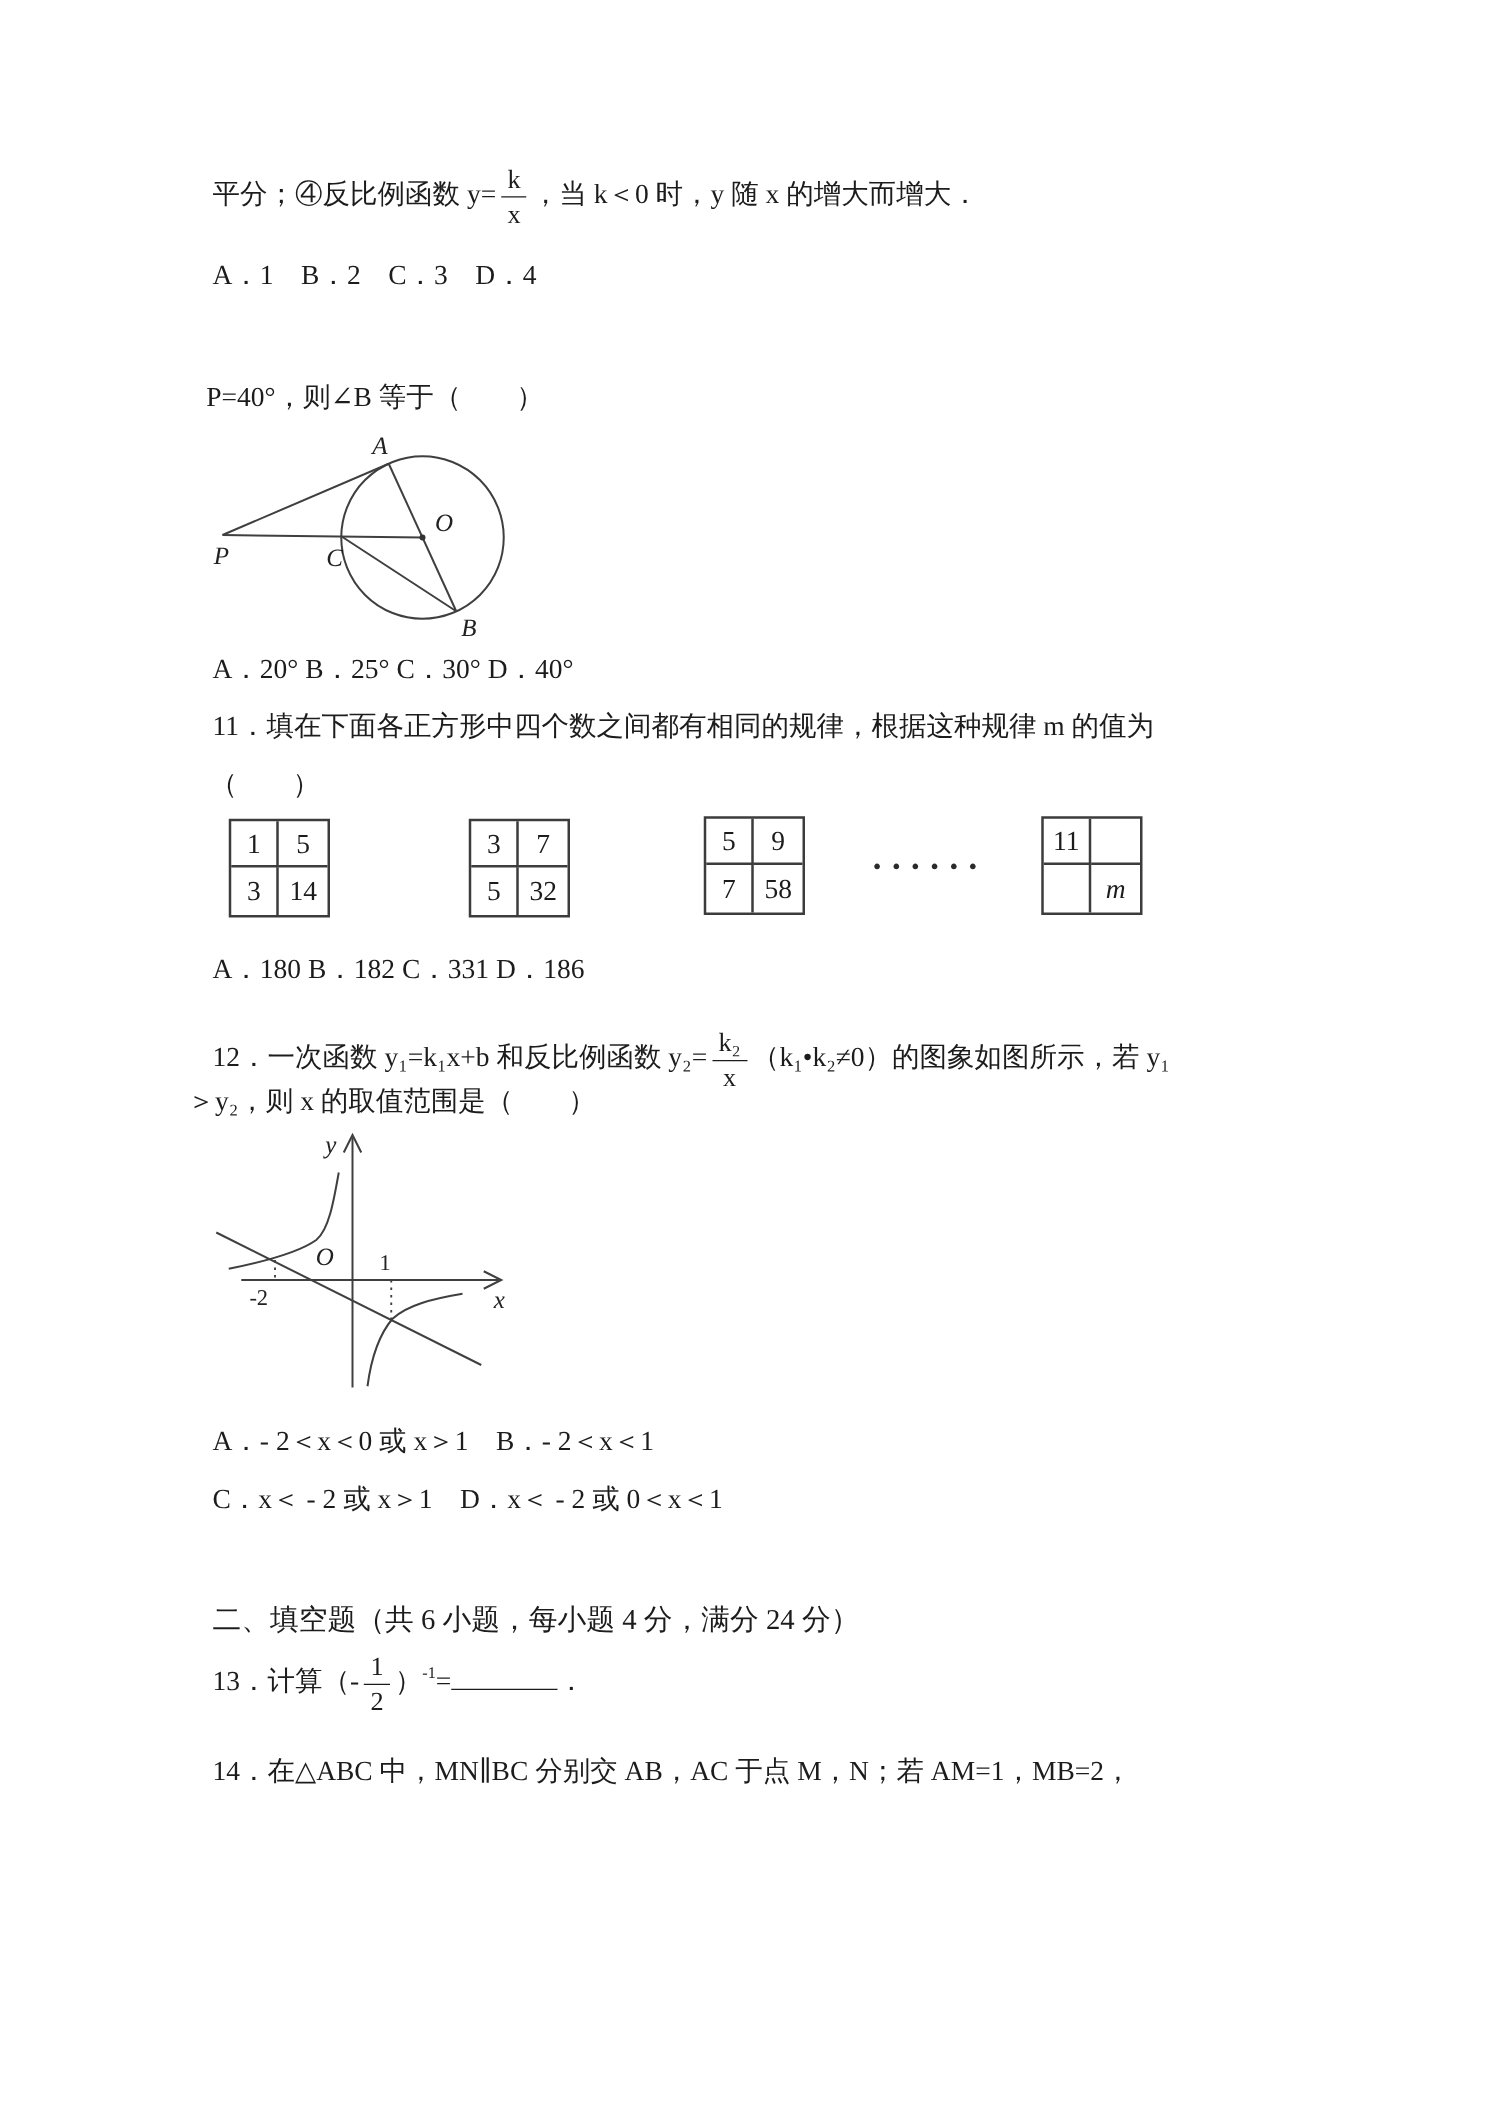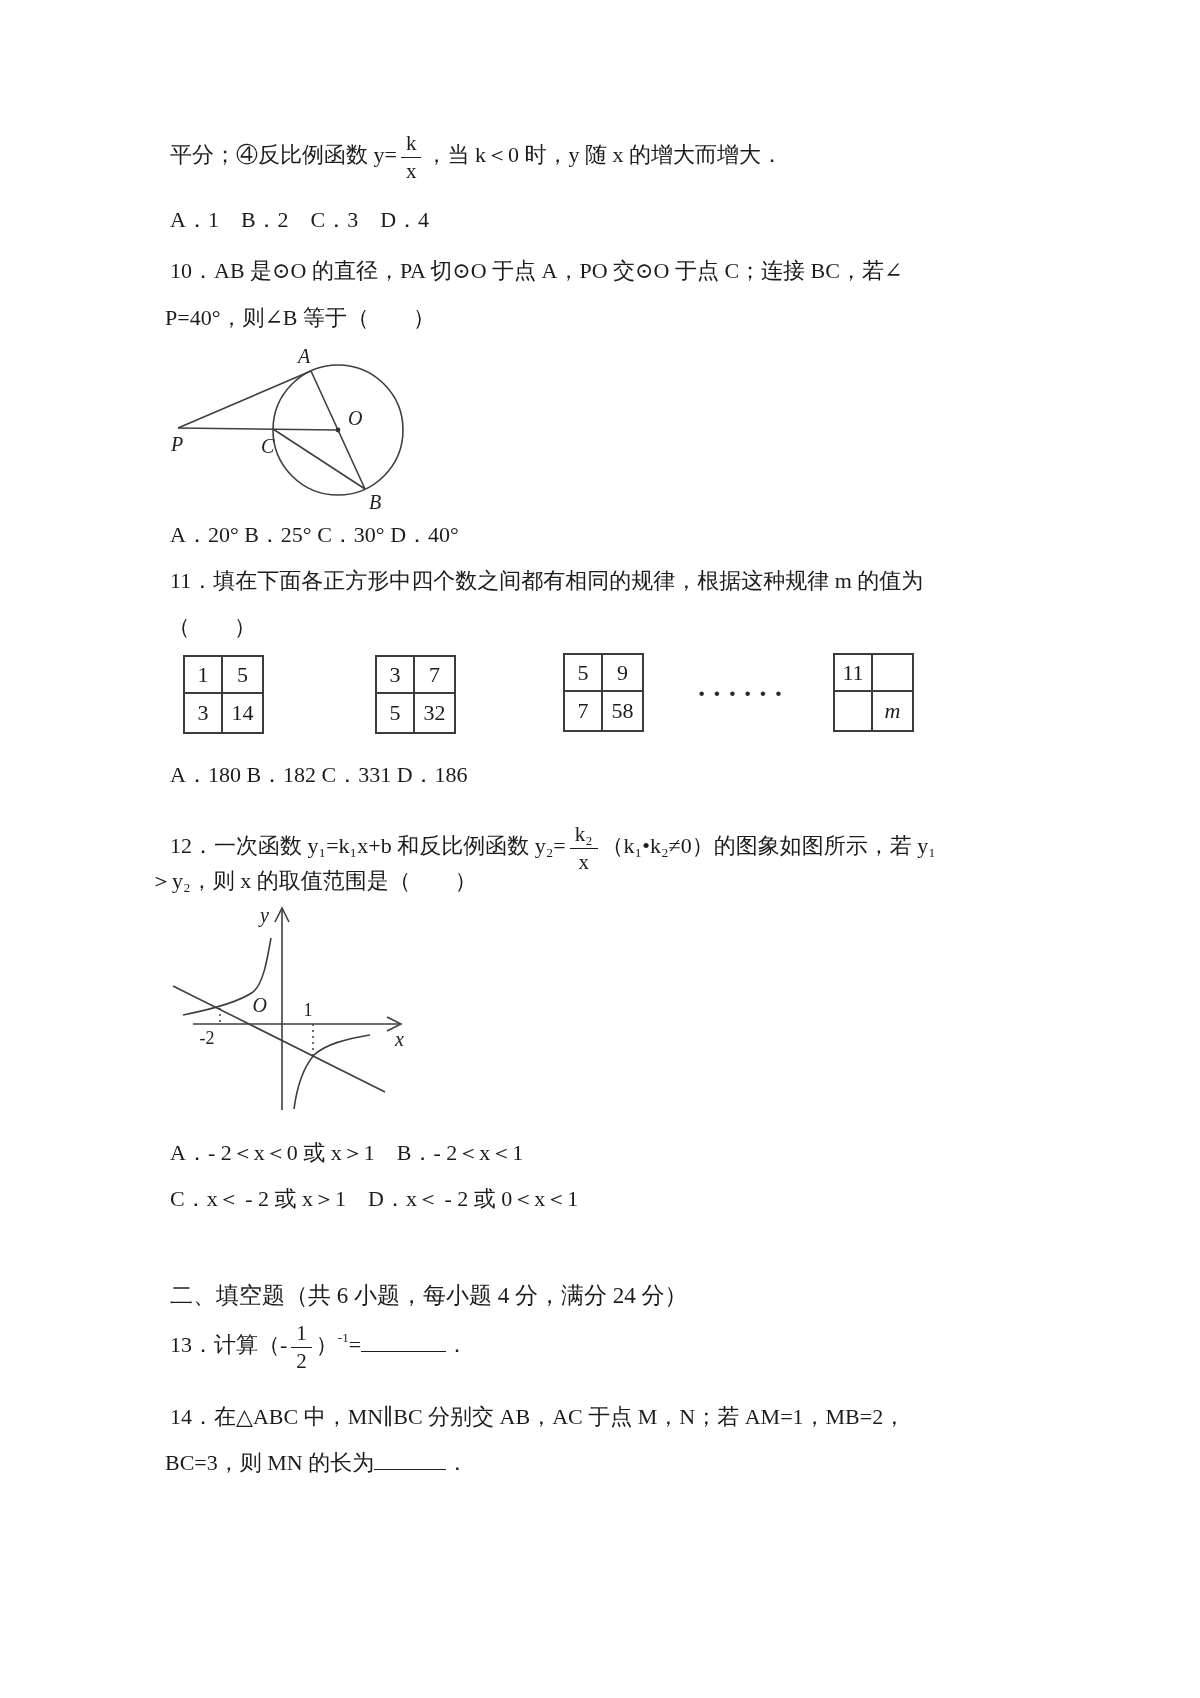--- a/index.html
+++ b/index.html
@@ -44,21 +44,20 @@
   svg.fig text.sm { font-size:18px; font-style:normal; }
 </style>
 </head>
 <body>
 
 <div class="page">
 
   <div class="line" style="top:132px"><span>平分；④反比例函数 y=</span><span class="frac"><span class="num">k</span><span class="den">x</span></span><span>，当 k＜0 时，y 随 x 的增大而增大．</span></div>
   <div class="line" style="top:205px">A．1　B．2　C．3　D．4</div>
 
-  <div class="line" style="top:256px">10．AB 是⊙O 的直径，PA 切⊙O 于点 A，PO 交⊙O 于点 C；连接 BC，若∠</div>
   <div class="line" style="left:165px; top:303px">P=40°，则∠B 等于（　　）</div>
 
   <svg class="fig" style="left:163px; top:333px" width="256" height="186" viewBox="0 0 256 186">
     <circle class="c" cx="175" cy="97" r="65"></circle>
     <line x1="15" y1="95" x2="148" y2="38"></line>
     <line x1="15" y1="95" x2="175" y2="97"></line>
     <line x1="148" y1="38" x2="202" y2="156"></line>
     <line x1="110" y1="96" x2="202" y2="156"></line>
     <circle cx="175" cy="97" r="2.4" fill="#333" stroke="none"></circle>
     <text x="141" y="30" text-anchor="middle">A</text>
@@ -122,15 +121,14 @@
   </svg>
 
   <div class="line" style="top:1138px">A．- 2＜x＜0 或 x＞1　B．- 2＜x＜1</div>
   <div class="line" style="top:1184px">C．x＜ - 2 或 x＞1　D．x＜ - 2 或 0＜x＜1</div>
 
   <div class="line bold" style="top:1280px">二、填空题（共 6 小题，每小题 4 分，满分 24 分）</div>
 
   <div class="line" style="top:1322px"><span>13．计算（-</span><span class="frac"><span class="num">1</span><span class="den">2</span></span><span>）</span><span class="sup">-1</span><span>=</span><span class="blank b13"></span><span>．</span></div>
 
   <div class="line" style="top:1402px">14．在△ABC 中，MN∥BC 分别交 AB，AC 于点 M，N；若 AM=1，MB=2，</div>
-  <div class="line" style="left:165px; top:1448px"><span>BC=3，则 MN 的长为</span><span class="blank b14"></span><span>．</span></div>
 
 </div>
 
 </body></html>

